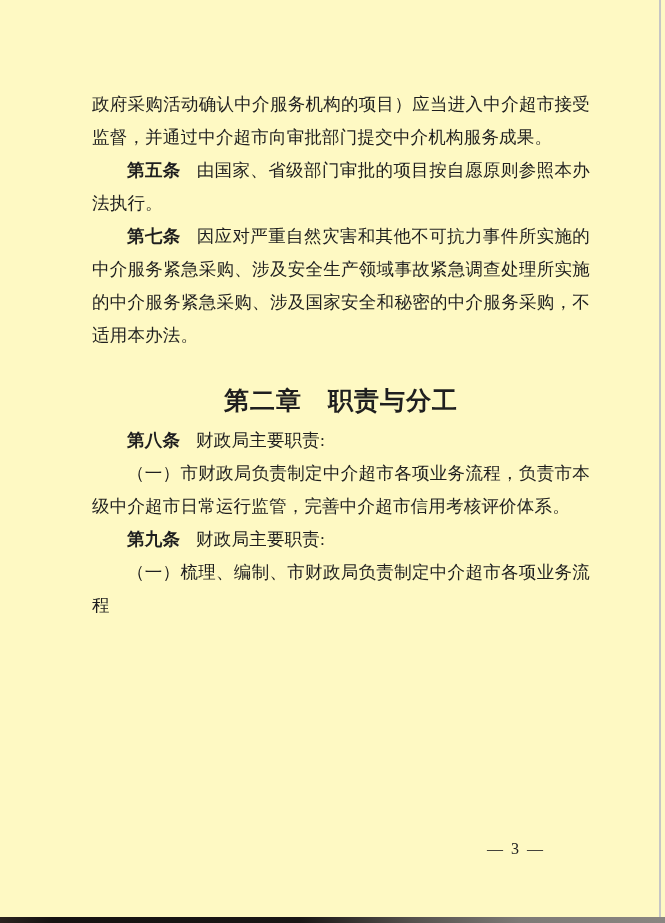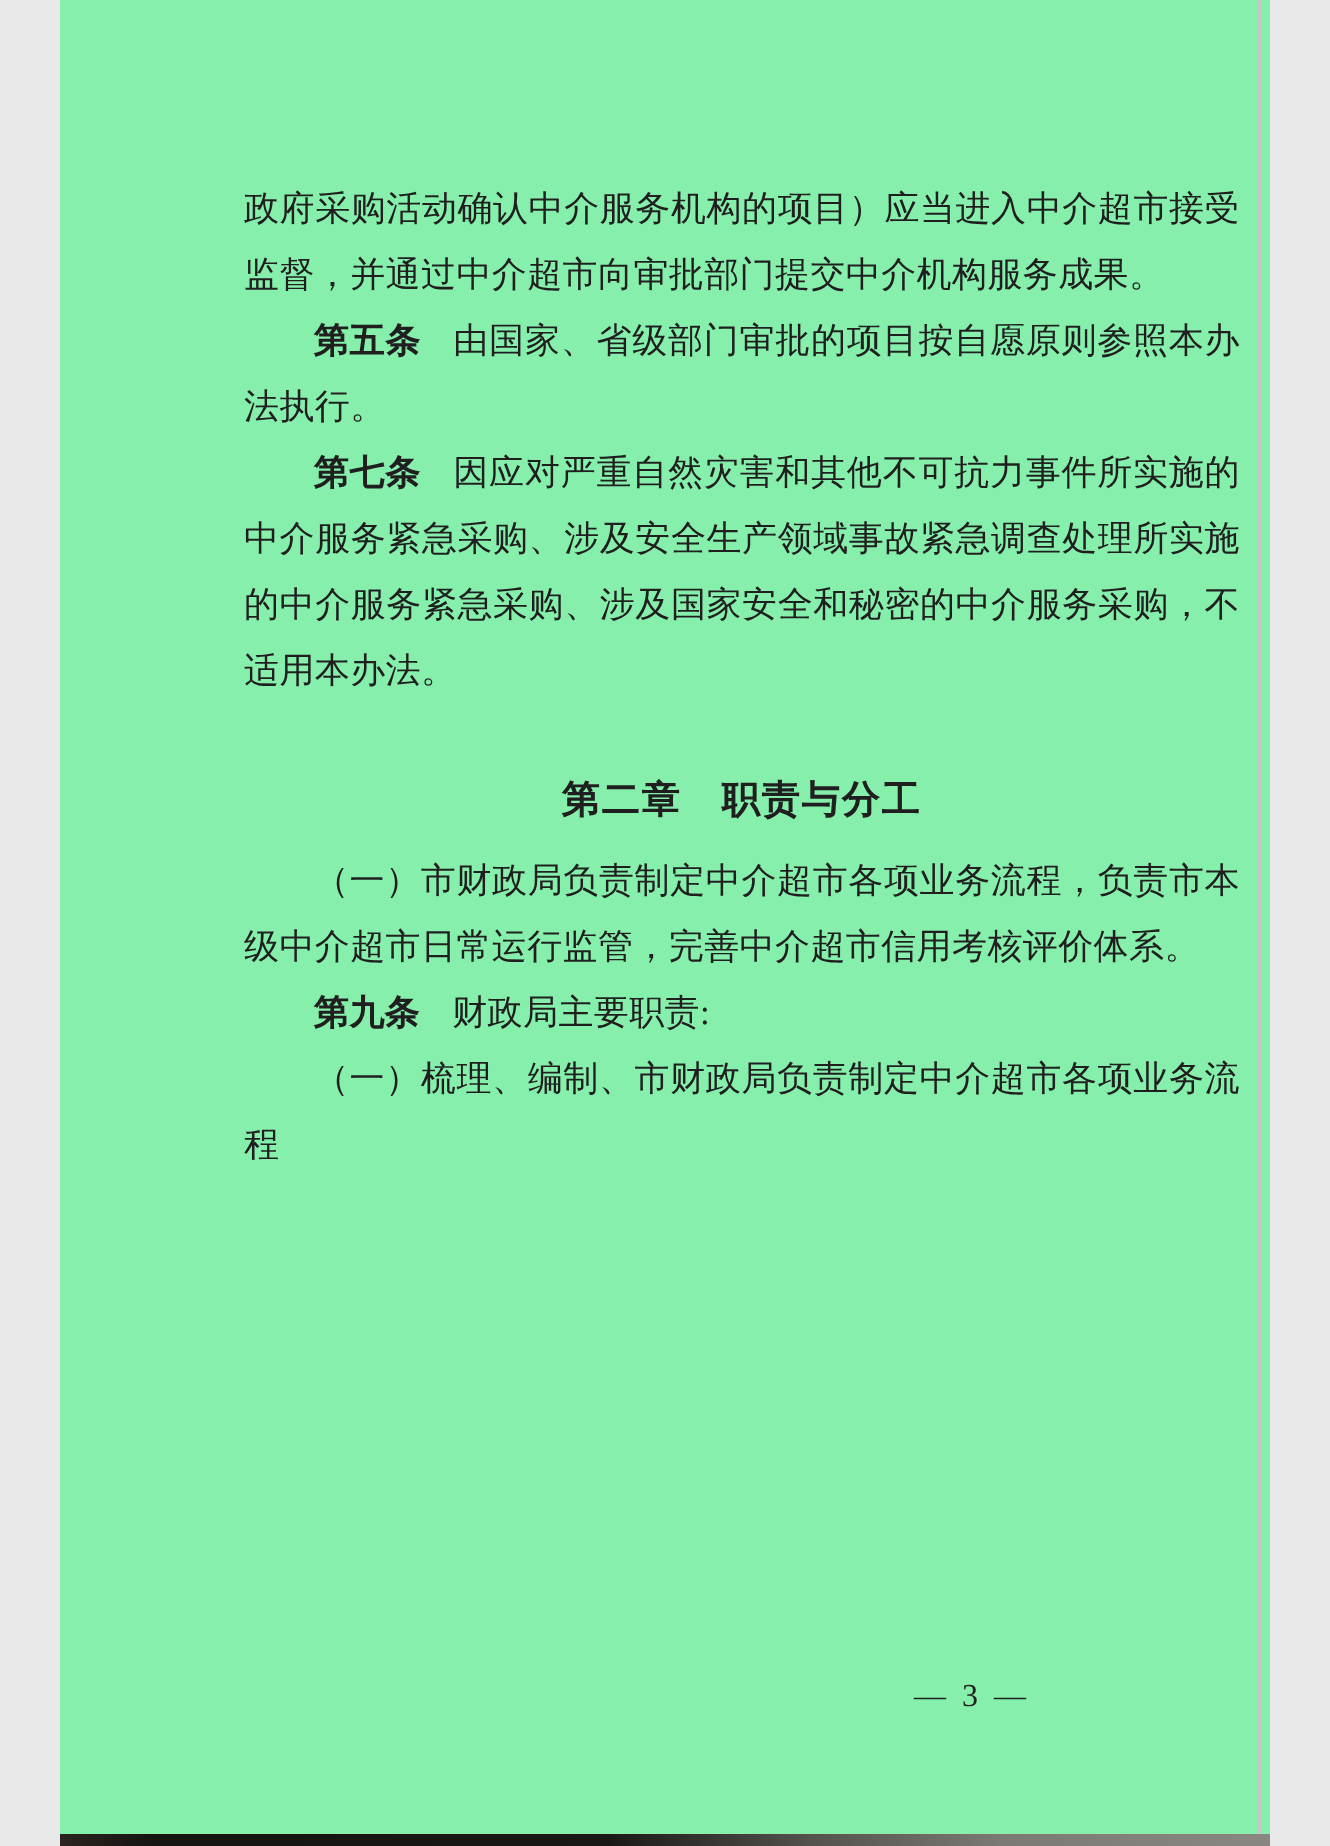--- a/index.html
+++ b/index.html
@@ -2,24 +2,24 @@
 <html><head>
 <meta charset="utf-8">
 <style>
   html, body {
     margin: 0;
     padding: 0;
     background: #e9e9e9;
   }
   .page {
     position: relative;
-    width: 605px;
+    width: 665px;
     height: 923px;
     margin: 0 auto;
-    background: #86efac;
+    background: #fef9c3;
     overflow: hidden;
     font-family: "Liberation Serif", serif;
     color: #1f1f1f;
   }
   .doc-body {
     position: absolute;
     left: 92px;
     top: 88px;
     width: 498px;
     font-size: 17.5px;
@@ -37,21 +37,21 @@
   .article-label {
     font-weight: 700;
     font-family: "Liberation Sans", sans-serif;
     padding-right: 16px;
   }
   .chapter-heading {
     margin: 32px 0 7px 0;
     text-indent: 0;
     text-align: center;
     font-weight: 700;
-    font-size: 19px;
+    font-size: 25px;
     line-height: 33px;
     font-family: "Liberation Sans", sans-serif;
     letter-spacing: 1px;
   }
   .page-number {
     position: absolute;
     top: 838px;
     right: 120px;
     font-size: 16px;
     line-height: 22px;
@@ -88,20 +88,21 @@
     <p class="para no-indent"><span>政府采购活动确认中介服务机构的项目）应当进入中介超市接受监督，并通过中介超市向审批部门提交中介机构服务成果。</span></p>
 
 
     <p class="para"><span class="article-label">第五条</span><span>由国家、省级部门审批的项目按自愿原则参照本办法执行。</span></p>
 
 
     <p class="para"><span class="article-label">第七条</span><span>因应对严重自然灾害和其他不可抗力事件所实施的中介服务紧急采购、涉及安全生产领域事故紧急调查处理所实施的中介服务紧急采购、涉及国家安全和秘密的中介服务采购，不适用本办法。</span></p>
 
     <p class="para chapter-heading">第二章　职责与分工</p>
 
+    <p class="para"><span class="article-label">第八条</span><span>财政局主要职责:</span></p>
 
     <p class="para">（一）市财政局负责制定中介超市各项业务流程，负责市本级中介超市日常运行监管，完善中介超市信用考核评价体系。</p>
 
 
     <p class="para"><span class="article-label">第九条</span><span>财政局主要职责:</span></p>
 
     <p class="para">（一）梳理、编制、市财政局负责制定中介超市各项业务流程</p>
 
   </div>
 

